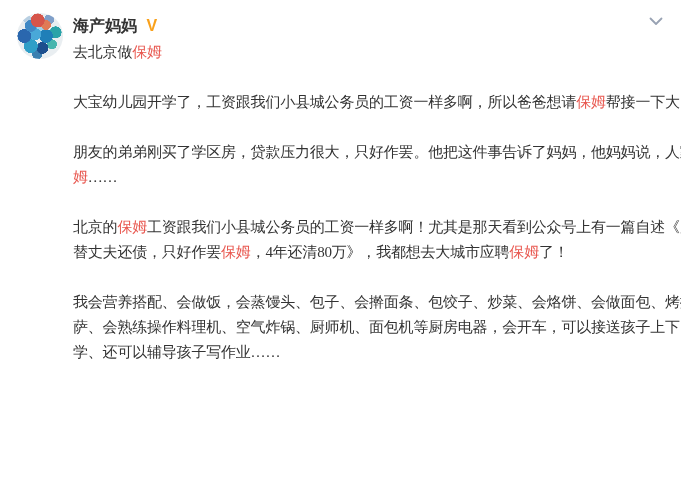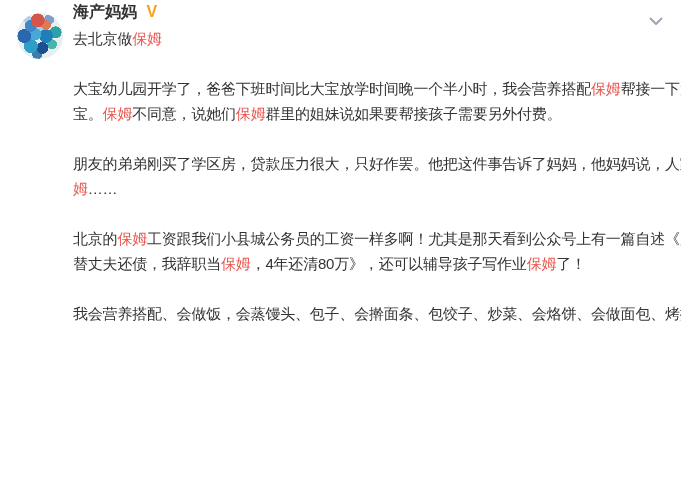--- a/index.html
+++ b/index.html
@@ -26,39 +26,39 @@
       radial-gradient(circle 7px at 30% 72%, #2f9ec7 97%, transparent),
       radial-gradient(circle 6px at 55% 76%, #1c4f8e 97%, transparent),
       radial-gradient(circle 5px at 76% 68%, #46b5ae 97%, transparent),
       radial-gradient(circle 5px at 52% 32%, #9fd3e8 97%, transparent),
       radial-gradient(circle 5px at 70% 14%, #7f9fc9 97%, transparent),
       radial-gradient(circle 4px at 22% 14%, #b8cfe2 97%, transparent),
       radial-gradient(circle 5px at 44% 90%, #3a7fb0 97%, transparent),
       #e9eef1;
   }
   .content{
-    position:absolute;left:73px;top:0;
+    position:absolute;left:73px;top:14px;
     width:596px;
   }
   .header-row{
     height:24px;line-height:24px;
     margin-bottom:2px;
     white-space:nowrap;
   }
   .username{
     font-size:16px;font-weight:bold;color:#333;
     cursor:pointer;
   }
   .vbadge{
     font-size:16px;font-weight:800;
     color:var(--badge-color,#f9a11c);
     margin-left:5px;
   }
   .post-body{font-size:15px;letter-spacing:-0.2px;}
-  .block{margin-top:25px;}
+  .block{margin-top:25px;font-family:Liberation Serif, serif;}
   .block:first-child{margin-top:0;}
   .line{
     line-height:25px;height:25px;
     white-space:nowrap;
     color:var(--text-color,#333);
   }
   .line .hl{
     color:var(--link-color,#e8564e);
     cursor:pointer;
   }
@@ -79,33 +79,34 @@
   <div class="content">
     <div class="header-row">
       <span class="username">海产妈妈</span>
       <span class="vbadge">V</span>
     </div>
     <div class="post-body" id="post-body">
         <div class="block">
           <div class="line"><span>去北京做</span><span class="hl">保姆</span></div>
         </div>
         <div class="block">
-          <div class="line"><span>大宝幼儿园开学了，爸爸下班时间比大宝放学时间晚一个半小时，我会营养搭配</span><span class="hl">保姆</span><span>帮接一下大</span></div>
-          <div class="line"><span>宝。</span><span class="hl">保姆</span><span>不同意，说她们</span><span class="hl">保姆</span><span>群里的姐妹说如果要帮接孩子需要另外付费。</span></div>
+          <div class="line"><span>大宝幼儿园开学了，工资跟我们小县城公务员的工资一样多啊，所以爸爸想请</span><span class="hl">保姆</span><span>帮接一下大</span></div>
         </div>
         <div class="block">
           <div class="line"><span>朋友的弟弟刚买了学区房，贷款压力很大，只好作罢。他把这件事告诉了妈妈，他妈妈说，人家</span></div>
           <div class="line"><span class="hl">姆</span><span>……</span></div>
         </div>
         <div class="block">
           <div class="line"><span>北京的</span><span class="hl">保姆</span><span>工资跟我们小县城公务员的工资一样多啊！尤其是那天看到公众号上有一篇自述《为</span></div>
-          <div class="line"><span>替丈夫还债，我辞职当</span><span class="hl">保姆</span><span>，4年还清80万》，还可以辅导孩子写作业</span><span class="hl">保姆</span><span>了！</span></div>
+          <div class="line"><span>替丈夫还债，只好作罢</span><span class="hl">保姆</span><span>，4年还清80万》，我都想去大城市应聘</span><span class="hl">保姆</span><span>了！</span></div>
         </div>
         <div class="block">
           <div class="line"><span>我会营养搭配、会做饭，会蒸馒头、包子、会擀面条、包饺子、炒菜、会烙饼、会做面包、烤披</span></div>
+          <div class="line"><span>萨、会熟练操作料理机、空气炸锅、厨师机、面包机等厨房电器，会开车，可以接送孩子上下</span></div>
+          <div class="line"><span>学、还可以辅导孩子写作业……</span></div>
         </div>
       </div>
   </div>
 
   <div class="chevron">
     <svg width="14" height="9" viewBox="0 0 14 9">
       <path d="M1.5 1.5 L7 7 L12.5 1.5" fill="none" stroke="currentColor" stroke-width="1.8" stroke-linecap="round" stroke-linejoin="round"></path>
     </svg>
   </div>
 </div>

